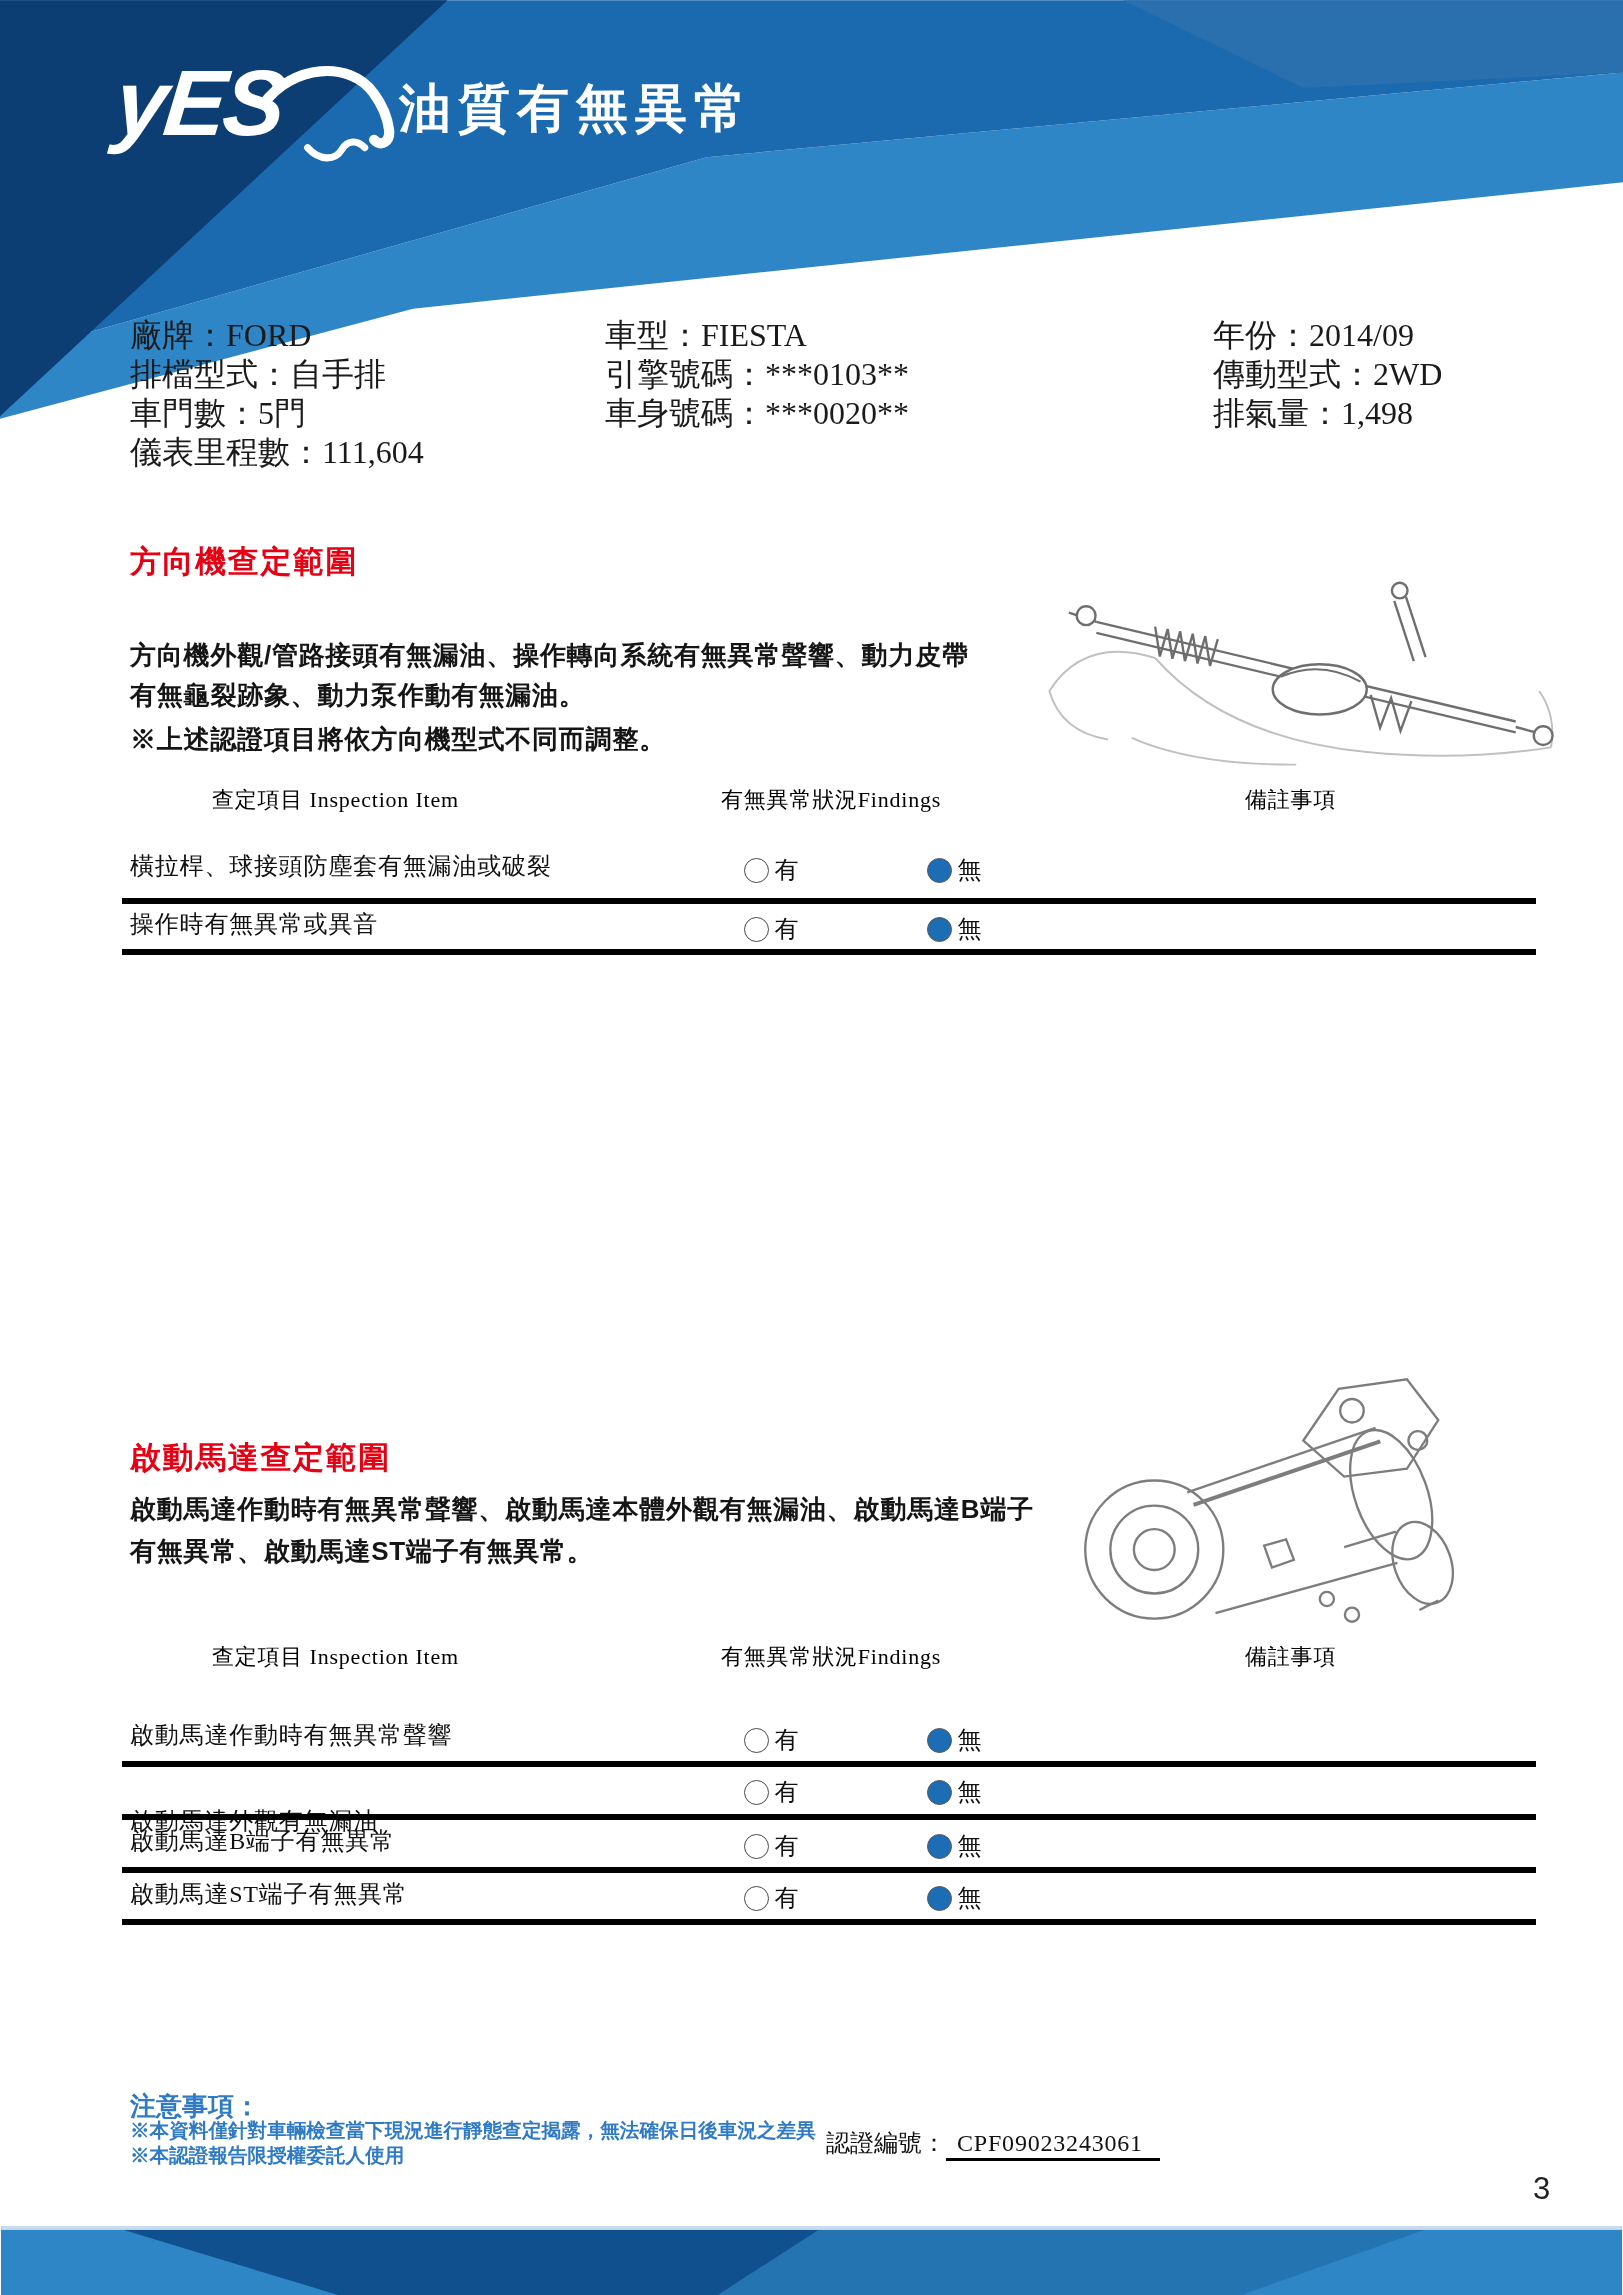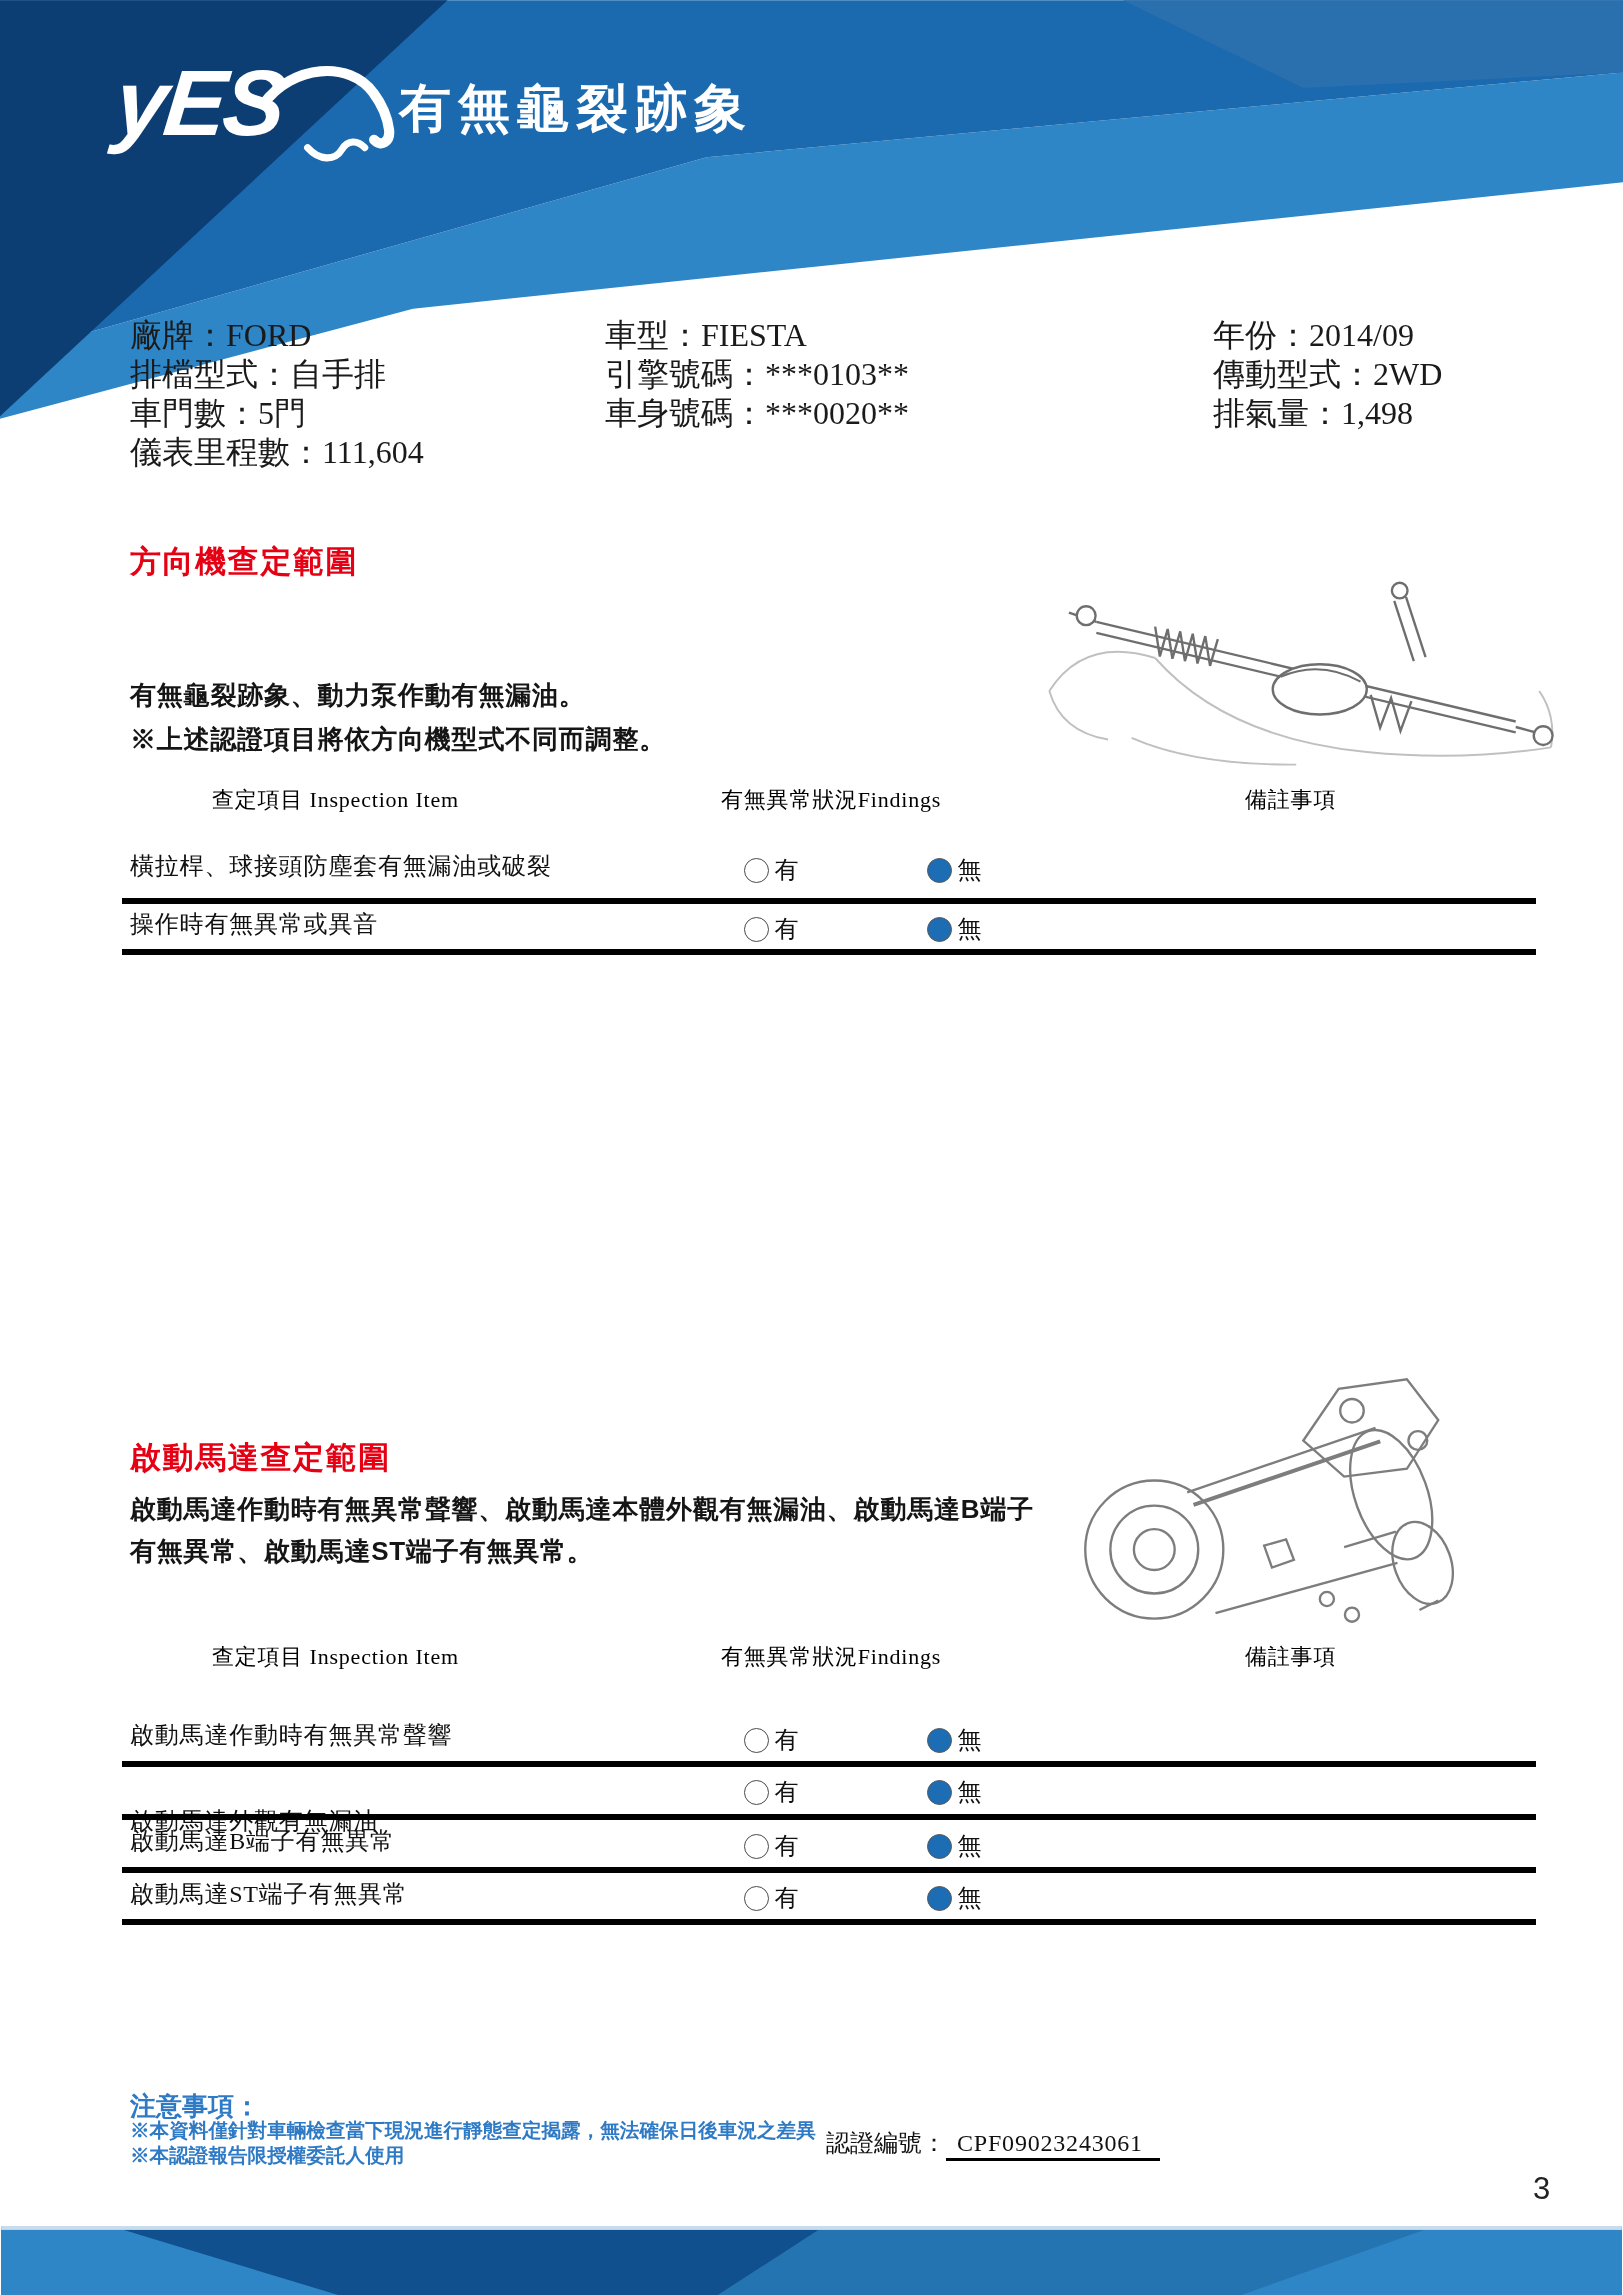--- a/index.html
+++ b/index.html
@@ -112,37 +112,38 @@
     <polygon points="0,0 570,0 0,530" fill="#0c3e74"></polygon>
   </svg>
 
   <div class="logo-text">yES</div>
 
   <svg class="illustration" style="left:259px;top:55px;" width="141" height="118" viewBox="0 0 180 150">
     <path d="M6,62 C42,12 116,6 146,48 C158,64 164,80 166,95 C168,110 156,118 147,108" fill="none" stroke="#ffffff" stroke-width="13" stroke-linecap="round"></path>
     <path d="M62,118 C77,135 97,135 106,120 C113,108 126,108 135,118" fill="none" stroke="#ffffff" stroke-width="9" stroke-linecap="round"></path>
   </svg>
 
-  <div class="banner-title">有無龜裂跡象</div>
+  <div class="banner-title">油質有無異常</div>
 
   <div class="info-line" style="left:130px;top:316px;"><span>廠牌</span><span>：</span><span>FORD</span></div>
   <div class="info-line" style="left:130px;top:355px;"><span>排檔型式</span><span>：</span><span>自手排</span></div>
   <div class="info-line" style="left:130px;top:394px;"><span>車門數</span><span>：</span><span>5門</span></div>
   <div class="info-line" style="left:130px;top:433px;"><span>儀表里程數</span><span>：</span><span>111,604</span></div>
 
   <div class="info-line" style="left:605px;top:316px;"><span>車型</span><span>：</span><span>FIESTA</span></div>
   <div class="info-line" style="left:605px;top:355px;"><span>引擎號碼</span><span>：</span><span>***0103**</span></div>
   <div class="info-line" style="left:605px;top:394px;"><span>車身號碼</span><span>：</span><span>***0020**</span></div>
 
   <div class="info-line" style="left:1213px;top:316px;"><span>年份</span><span>：</span><span>2014/09</span></div>
   <div class="info-line" style="left:1213px;top:355px;"><span>傳動型式</span><span>：</span><span>2WD</span></div>
   <div class="info-line" style="left:1213px;top:394px;"><span>排氣量</span><span>：</span><span>1,498</span></div>
 
   <div class="section-title" style="top:546px;color:#e60013;">方向機查定範圍</div>
 
+  <div class="section-desc" style="top:642px;">方向機外觀/管路接頭有無漏油、操作轉向系統有無異常聲響、動力皮帶</div>
   <div class="section-desc" style="top:684px;font-family:Liberation Mono, monospace;">有無龜裂跡象、動力泵作動有無漏油。</div>
   <div class="section-desc" style="top:726px;">※上述認證項目將依方向機型式不同而調整。</div>
 
   <svg class="illustration" style="left:1037px;top:542px;" width="542" height="243" viewBox="0 0 690 310">
     <g fill="none" stroke="#c0c0c0" stroke-width="2.5">
       <path d="M15,190 Q60,120 150,148"></path>
       <path d="M150,148 Q240,250 420,268 Q540,280 655,262"></path>
       <path d="M640,190 Q662,222 655,262"></path>
       <path d="M15,190 Q30,242 90,252"></path>
       <path d="M120,250 Q200,285 330,284"></path>

